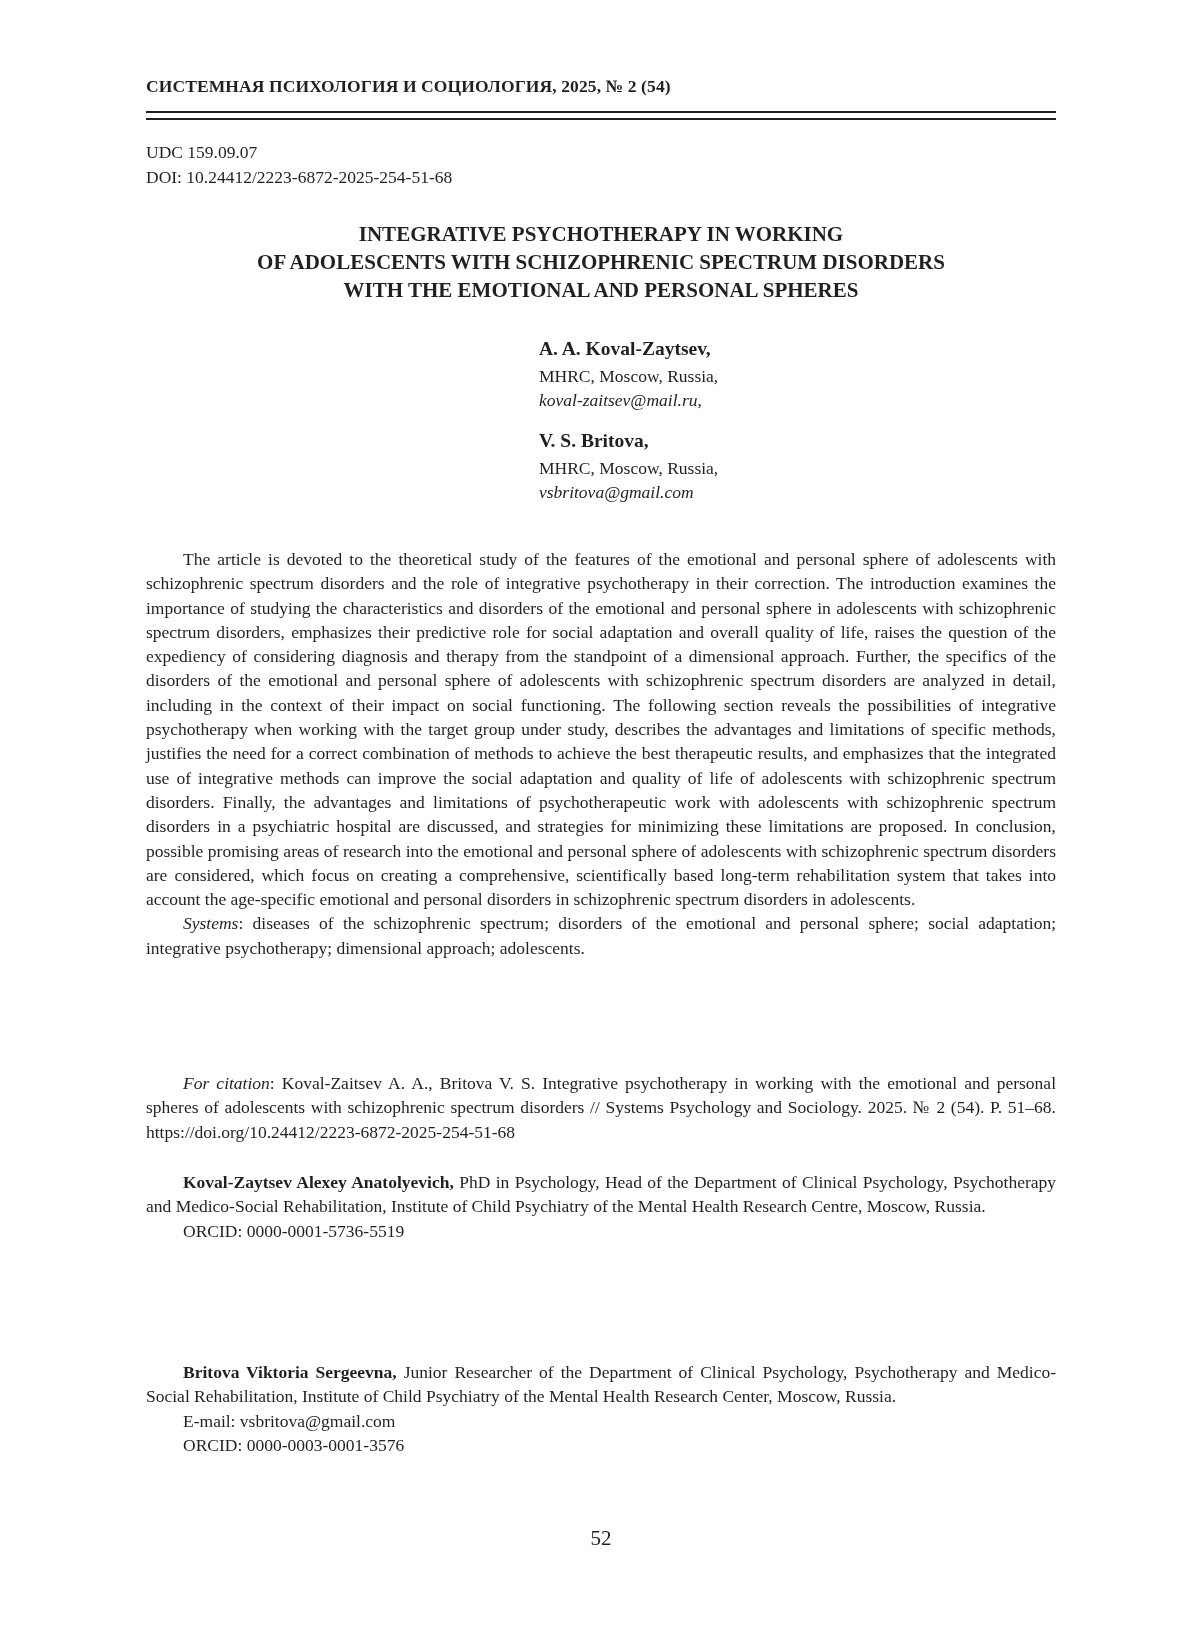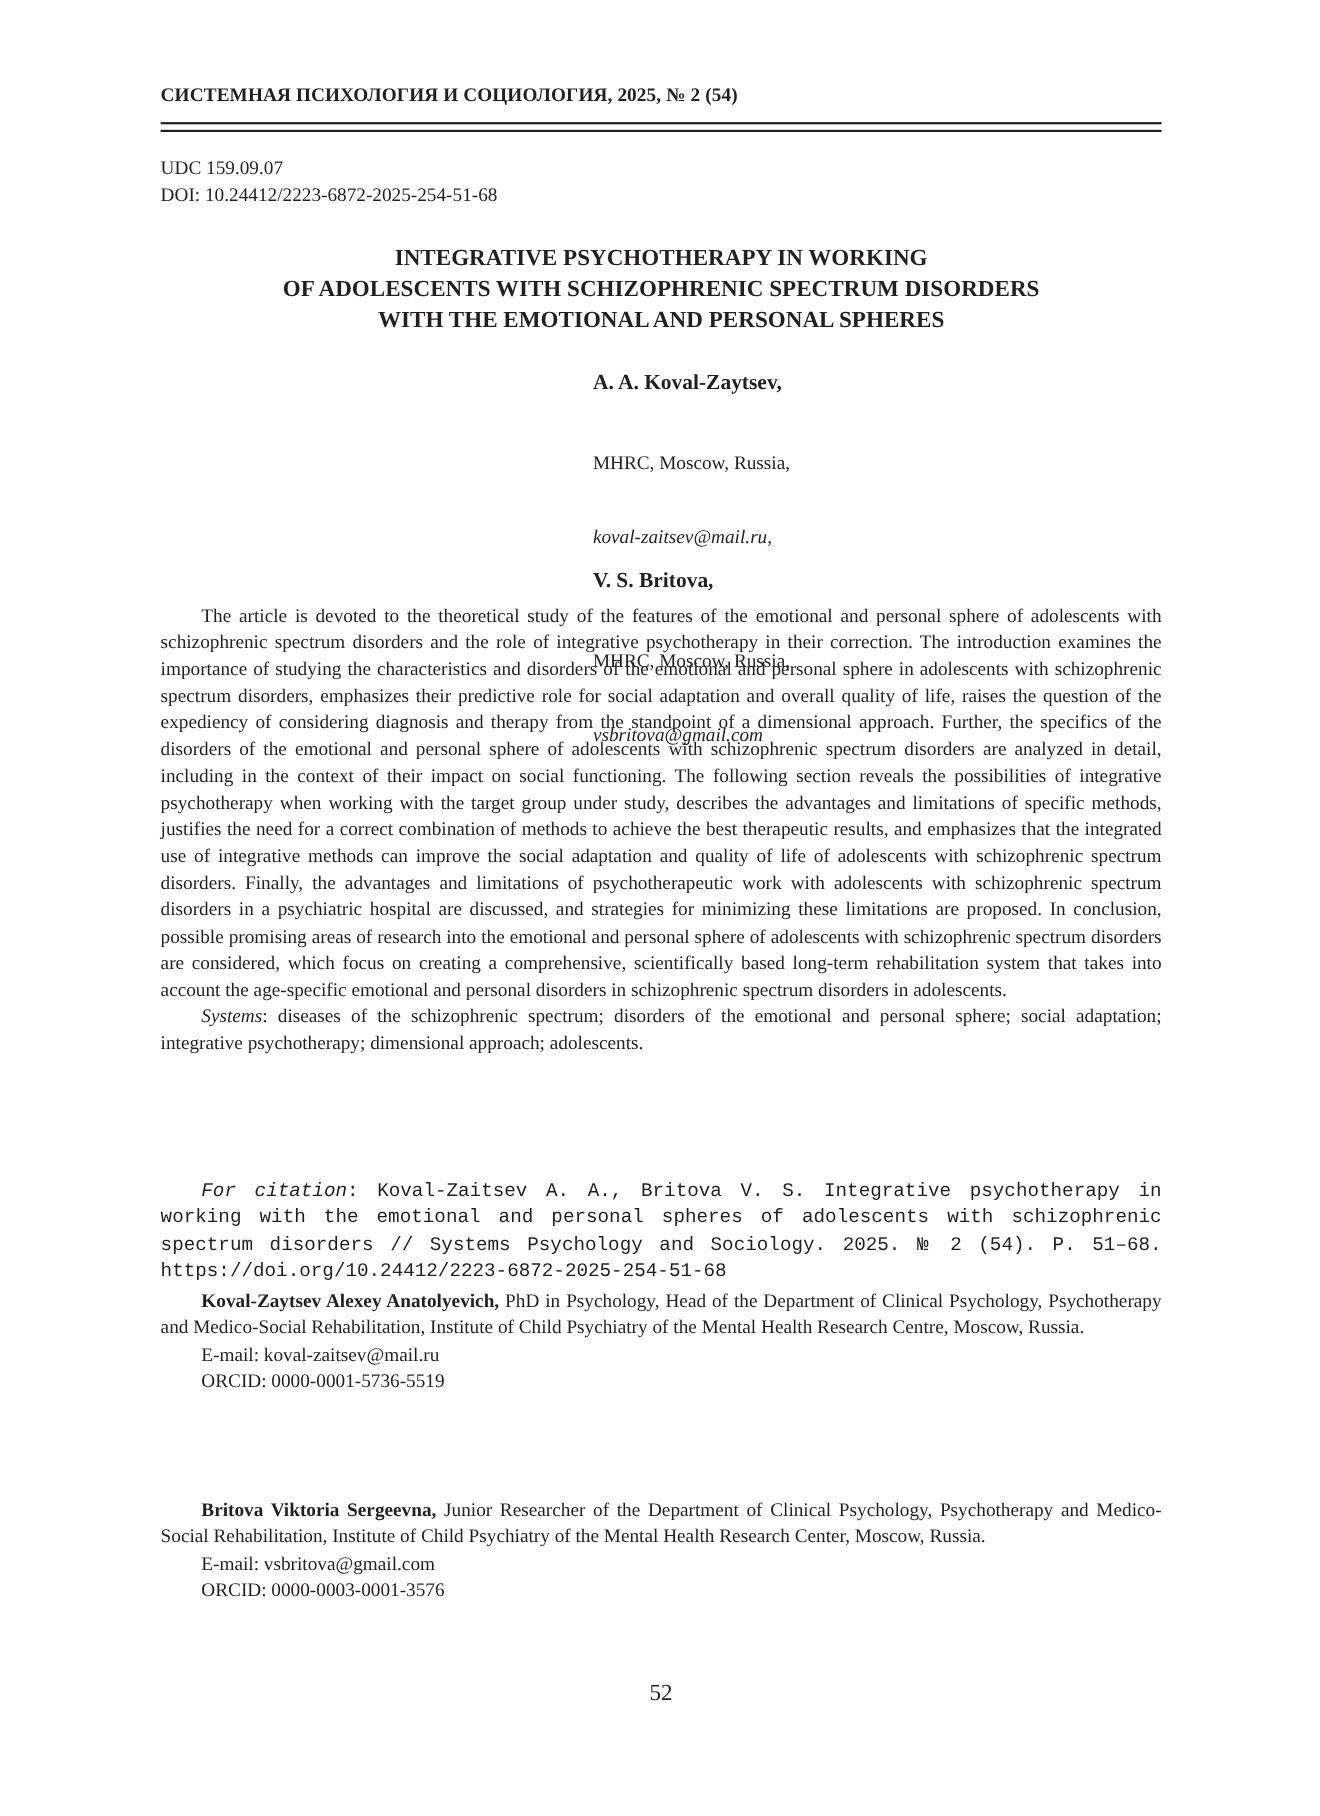--- a/index.html
+++ b/index.html
@@ -11,28 +11,28 @@
   .rule { position: absolute; left: 0; width: 910px; background: #231f20; height: 2px; }
   .rule.r1 { top: 111px; }
   .rule.r2 { top: 118px; }
   .meta { position: absolute; top: 140px; left: 0; font-size: 17.5px; line-height: 25px; }
   .title { position: absolute; top: 220px; left: 0; width: 910px; text-align: center;
            font-weight: bold; font-size: 21px; line-height: 28px; text-transform: uppercase; }
   .authors { position: absolute; top: 334px; right: 17px; width: 500px; text-align: left;
              font-size: 17.5px; }
   .author { margin-bottom: 14px; }
   .author .name { font-weight: bold; font-size: 19.5px; line-height: 30px; }
-  .author .aff, .author .email { line-height: 24px; margin-top: 44px; }
+  .author .aff, .author .email { line-height: 24px; }
   .author .email { font-style: italic; }
   .abstract { position: absolute; top: 547px; left: 0; width: 910px; font-size: 17.5px;
               line-height: 24.3px; text-align: justify; }
   .abstract p { margin: 0; text-indent: 37px; }
   .kw-label, .cite-label { font-style: italic; }
   .citation { position: absolute; top: 1071px; left: 0; width: 910px; font-size: 17.5px;
-              line-height: 24.3px; text-align: justify; font-family: Liberation Mono, monospace; }
+              line-height: 24.3px; text-align: justify; }
   .citation p { margin: 0; text-indent: 37px; }
   .bio { position: absolute; left: 0; width: 910px; font-size: 17.5px; line-height: 24.3px;
          text-align: justify; }
   .bio.b1 { top: 1170px; }
   .bio.b2 { top: 1360px; }
   .bio p { margin: 0; text-indent: 37px; }
   .bio .bio-name { font-weight: bold; }
   .bio .line { padding-left: 37px; }
   .page-number { position: absolute; top: 1526px; left: 0; width: 910px; text-align: center;
                  font-size: 21px; }
@@ -73,21 +73,20 @@
     <p>The article is devoted to the theoretical study of the features of the emotional and personal sphere of adolescents with schizophrenic spectrum disorders and the role of integrative psychotherapy in their correction. The introduction examines the importance of studying the characteristics and disorders of the emotional and personal sphere in adolescents with schizophrenic spectrum disorders, emphasizes their predictive role for social adaptation and overall quality of life, raises the question of the expediency of considering diagnosis and therapy from the standpoint of a dimensional approach. Further, the specifics of the disorders of the emotional and personal sphere of adolescents with schizophrenic spectrum disorders are analyzed in detail, including in the context of their impact on social functioning. The following section reveals the possibilities of integrative psychotherapy when working with the target group under study, describes the advantages and limitations of specific methods, justifies the need for a correct combination of methods to achieve the best therapeutic results, and emphasizes that the integrated use of integrative methods can improve the social adaptation and quality of life of adolescents with schizophrenic spectrum disorders. Finally, the advantages and limitations of psychotherapeutic work with adolescents with schizophrenic spectrum disorders in a psychiatric hospital are discussed, and strategies for minimizing these limitations are proposed. In conclusion, possible promising areas of research into the emotional and personal sphere of adolescents with schizophrenic spectrum disorders are considered, which focus on creating a comprehensive, scientifically based long-term rehabilitation system that takes into account the age-specific emotional and personal disorders in schizophrenic spectrum disorders in adolescents.</p>
     <p><span class="kw-label">Systems</span><span>: diseases of the schizophrenic spectrum; disorders of the emotional and personal sphere; social adaptation; integrative psychotherapy; dimensional approach; adolescents.</span></p>
   </div>
 
   <div class="citation">
     <p><span class="cite-label">For citation</span><span>: Koval-Zaitsev A. A., Britova V. S. Integrative psychotherapy in working with the emotional and personal spheres of adolescents with schizophrenic spectrum disorders // Systems Psychology and Sociology. 2025. № 2 (54). P. 51–68. https://doi.org/10.24412/2223-6872-2025-254-51-68</span></p>
   </div>
 
   <div class="bio b1">
     <p><span class="bio-name">Koval-Zaytsev Alexey Anatolyevich,</span><span> PhD in Psychology, Head of the Department of Clinical Psychology, Psychotherapy and Medico-Social Rehabilitation, Institute of Child Psychiatry of the Mental Health Research Centre, Moscow, Russia.</span></p>
-    <div class="line">E-mail: koval-zaitsev@mail.ru</div>
     <div class="line">ORCID: 0000-0001-5736-5519</div>
   </div>
 
   <div class="bio b2">
     <p><span class="bio-name">Britova Viktoria Sergeevna,</span><span> Junior Researcher of the Department of Clinical Psychology, Psychotherapy and Medico-Social Rehabilitation, Institute of Child Psychiatry of the Mental Health Research Center, Moscow, Russia.</span></p>
     <div class="line">E-mail: vsbritova@gmail.com</div>
     <div class="line">ORCID: 0000-0003-0001-3576</div>
   </div>
 
   <div class="page-number">52</div>

